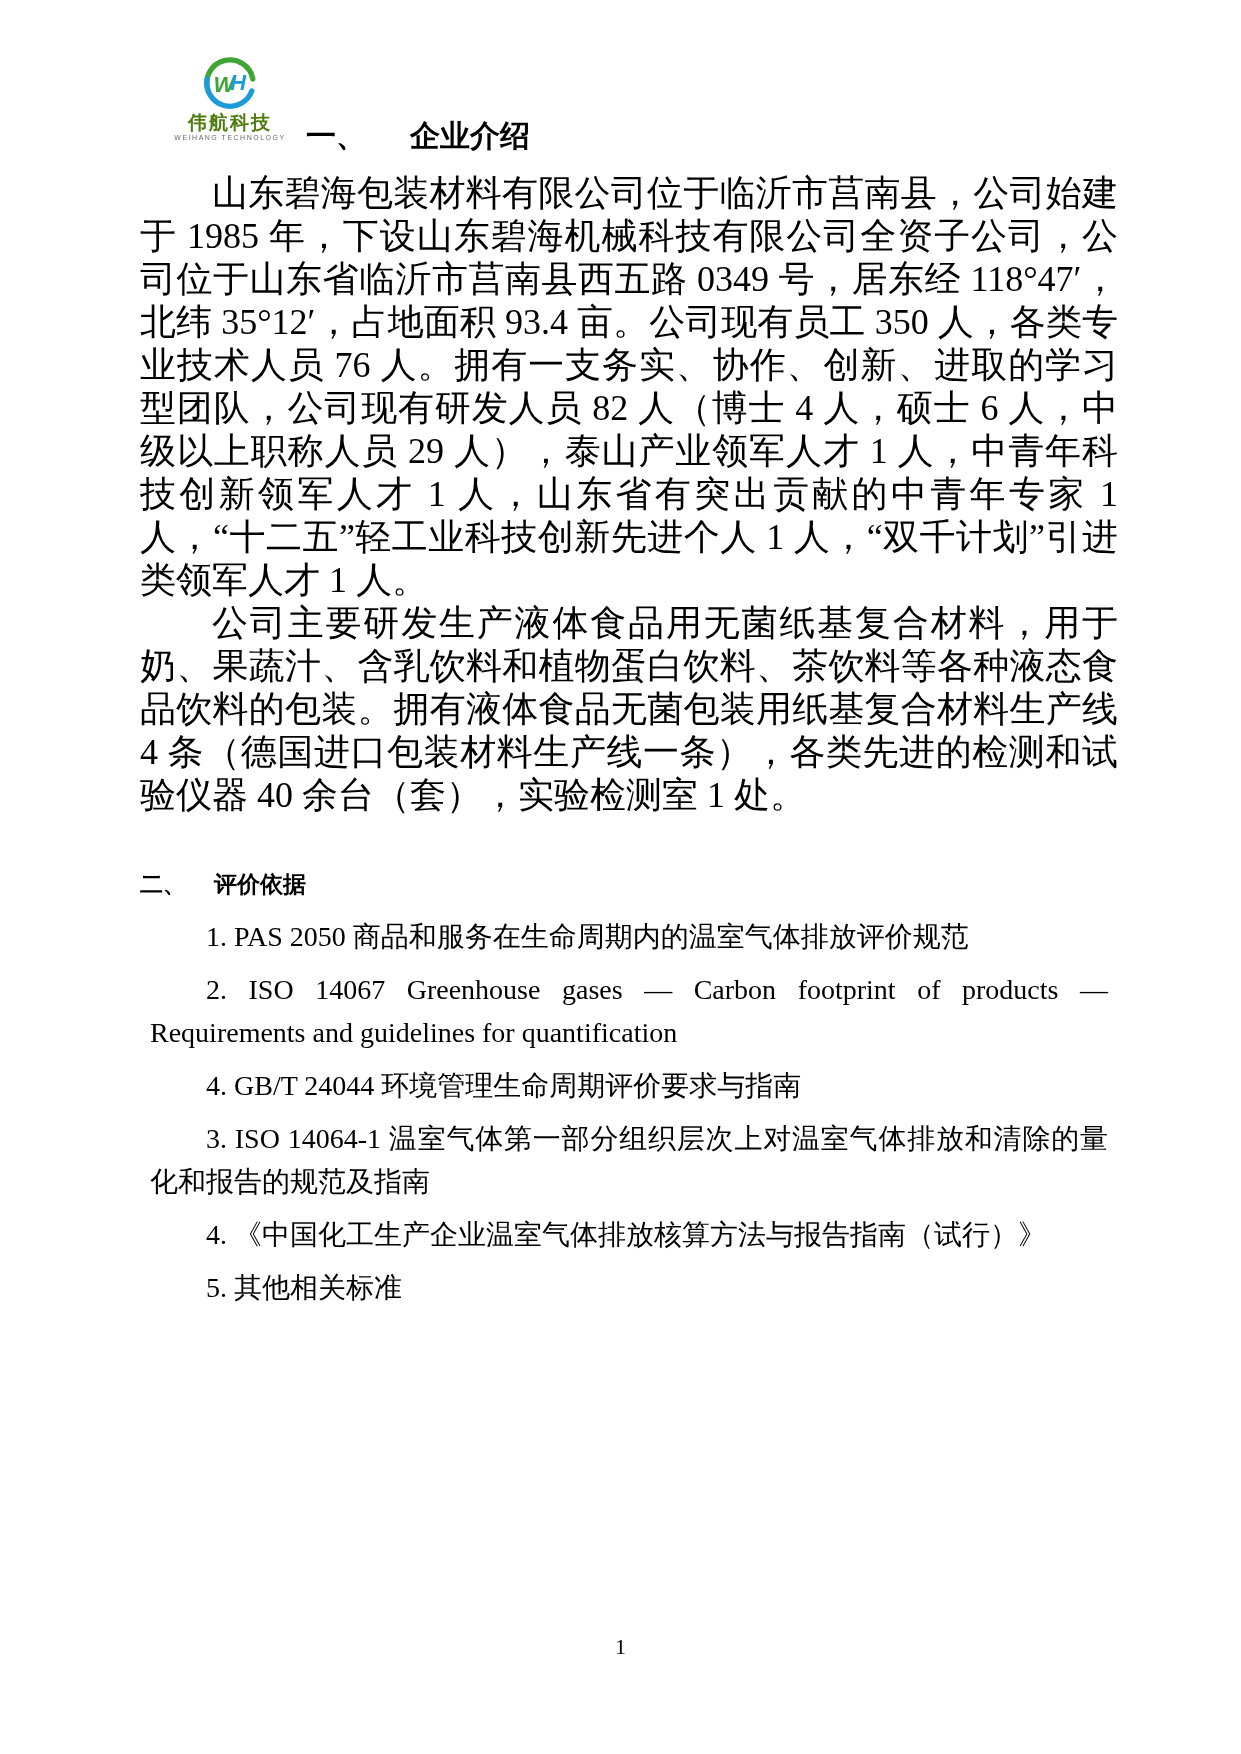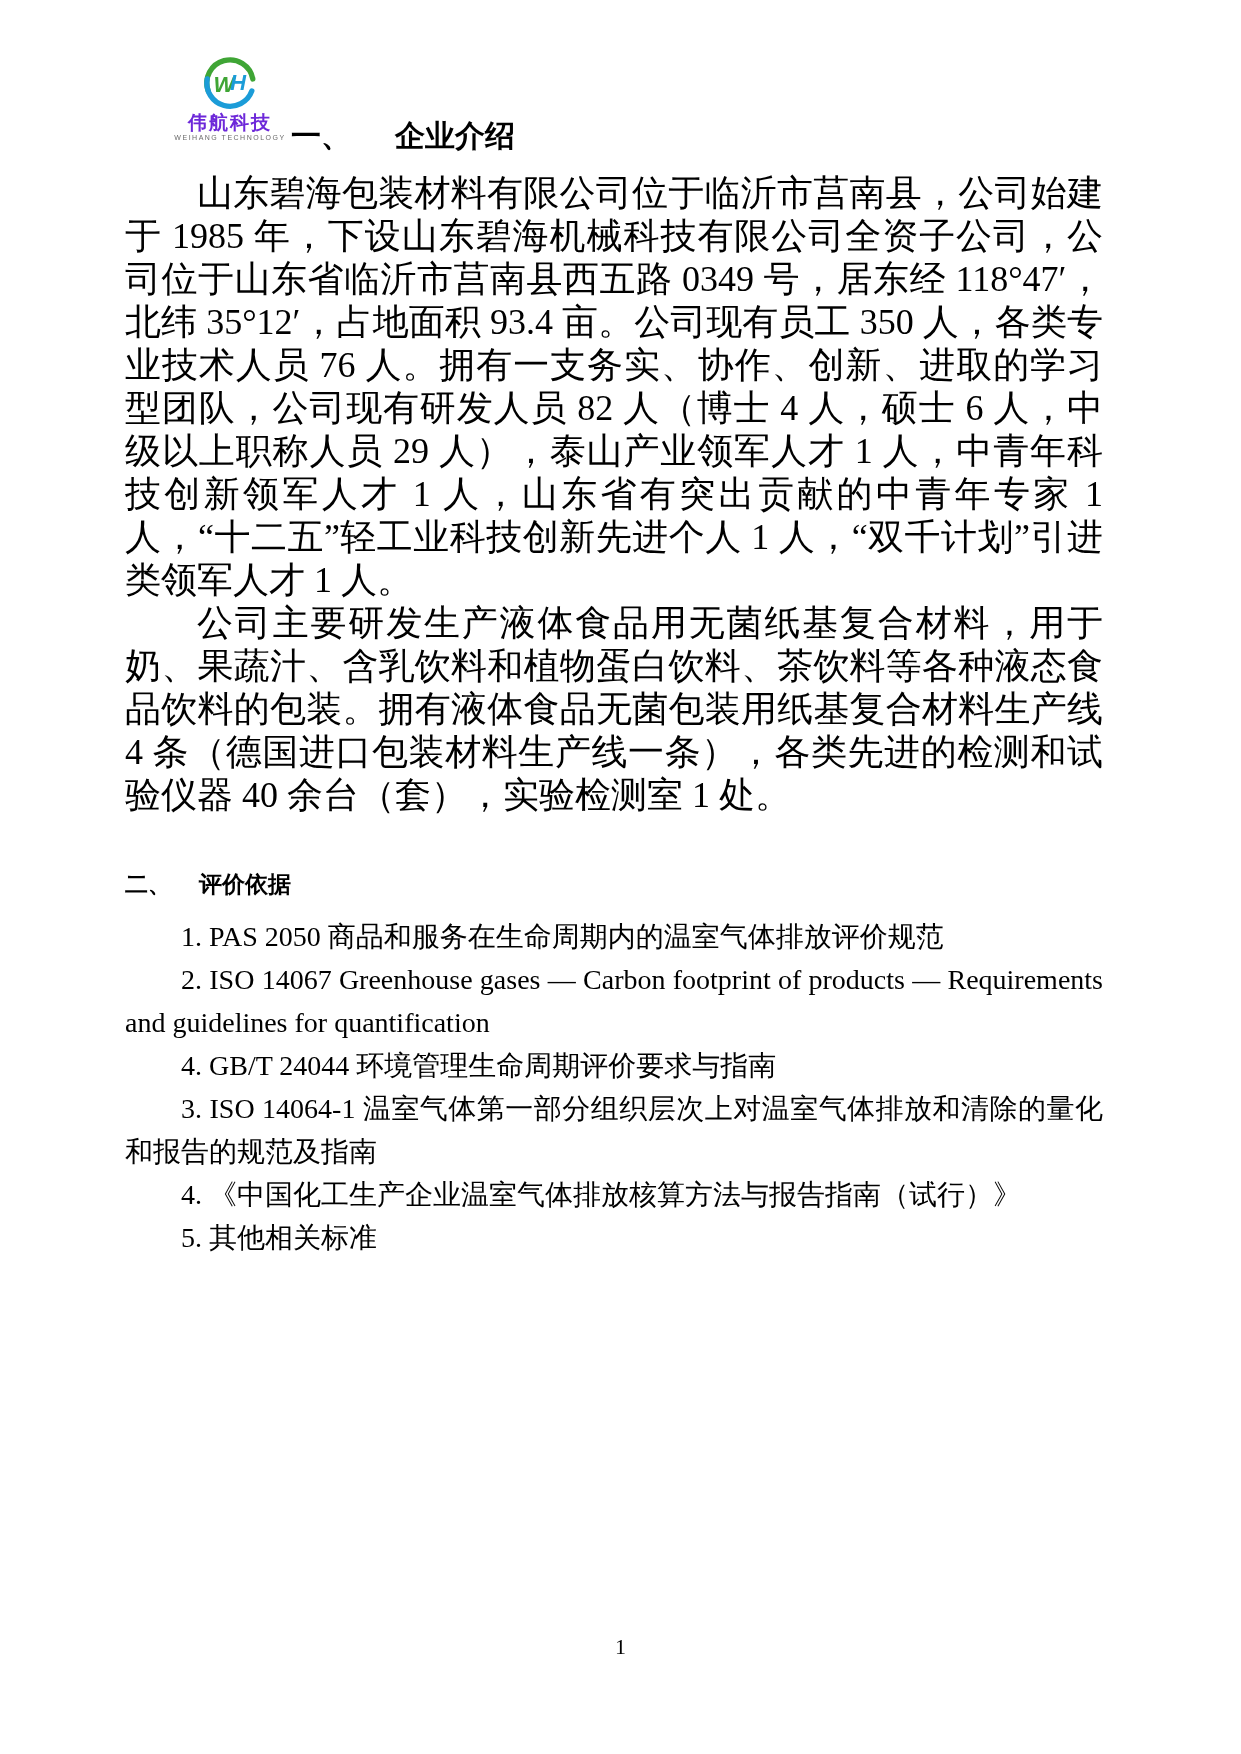--- a/index.html
+++ b/index.html
@@ -21,37 +21,37 @@
     left: 160px;
     top: 54px;
     width: 140px;
     text-align: center;
   }
   .logo-mark { display: block; margin: 0 auto; }
   .brand-cn {
     font-family: "Liberation Sans", "DejaVu Sans", sans-serif;
     font-weight: bold;
     font-size: 19px;
-    color: #6d28d9;
+    color: #4d7c0f;
     letter-spacing: 2px;
     line-height: 20px;
     margin-top: 1px;
   }
   .brand-en {
     font-family: "Liberation Sans", "DejaVu Sans", sans-serif;
     font-size: 7px;
     color: #6a6a6a;
     letter-spacing: 1.5px;
     line-height: 9px;
   }
 
   
   .content {
     position: absolute;
-    left: 125px;
+    left: 140px;
     top: 0;
     width: 978px;
   }
 
   h1.sec-intro {
     margin: 0;
     padding-top: 116px;
     padding-left: 166px;
     font-size: 30px;
     font-weight: bold;
@@ -71,21 +71,21 @@
     margin: 0;
     font-size: 36px;
     line-height: 43px;
     text-align: justify;
     text-indent: 2em;
   }
   p.body-para.first { margin-top: 16px; }
 
   .basis-list { margin-top: 10px; }
   p.list-item {
-    margin: 0;
+    margin: 10px;
     font-size: 28px;
     line-height: 43px;
     text-align: justify;
     text-indent: 2em;
   }
 
   .page-footer {
     position: absolute;
     left: 0;
     right: 0;

